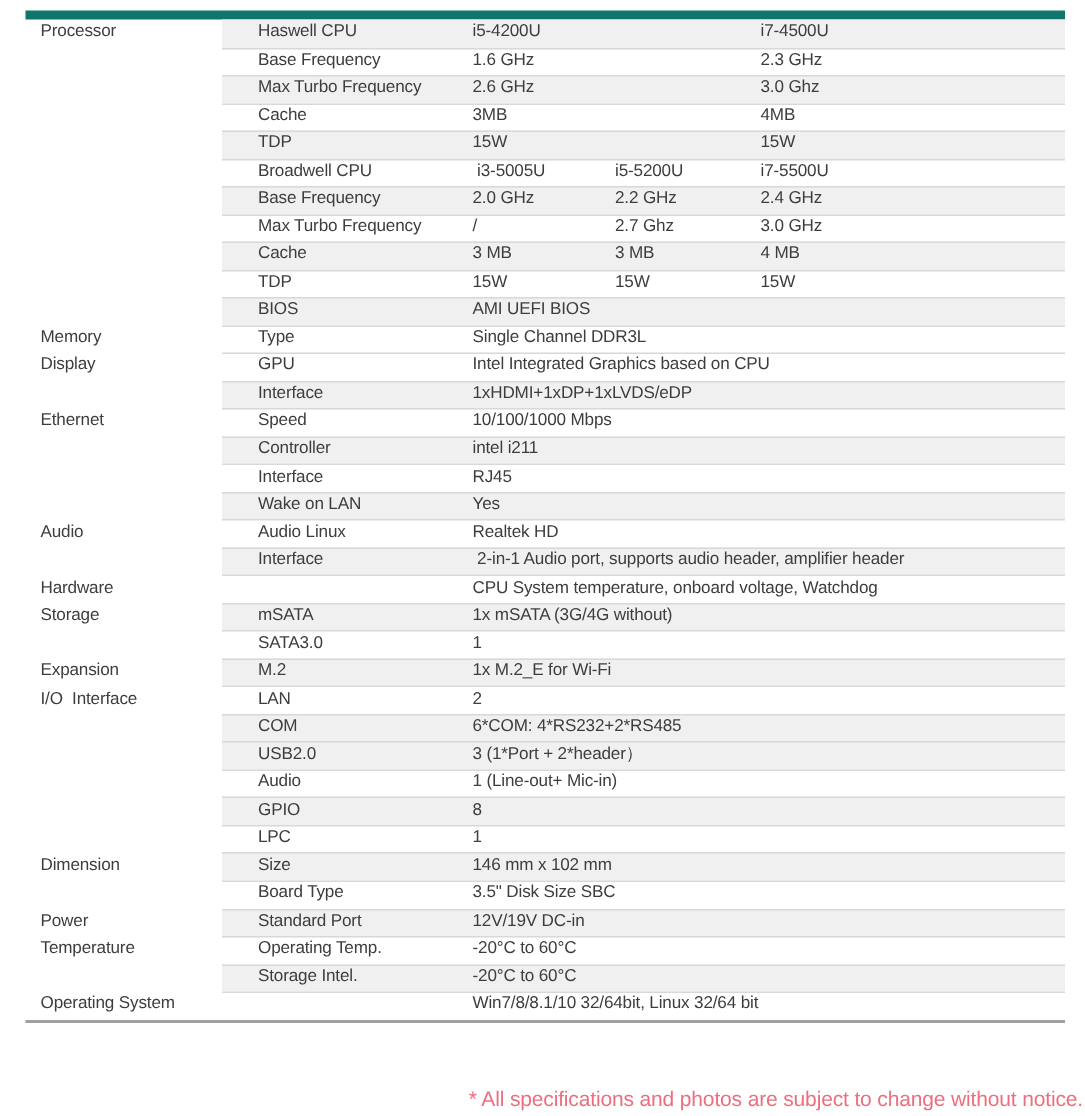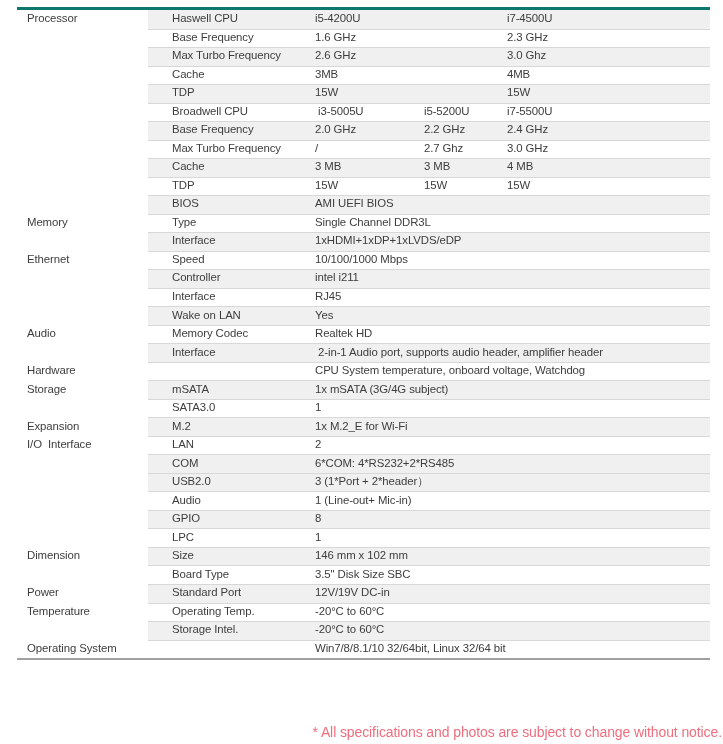--- a/index.html
+++ b/index.html
@@ -3,36 +3,36 @@
 <meta charset="utf-8">
 <style>
   html,body { margin:0; padding:0; background:#ffffff; }
   .page {
     position:relative; width:723px; height:744px; overflow:hidden;
     font-family:"Liberation Sans", sans-serif;
     color:#3d3d3d; background:#ffffff;
   }
   .spec-table {
     position:absolute; left:17px; top:7px; width:693px;
-    border-top:3px solid #0f766e;
+    border-top:6px solid #0f766e;
     border-bottom:2px solid #a0a0a0;
   }
   .row { position:relative; height:18.53px; }
   .band { position:absolute; left:131px; right:0; top:0; bottom:0; }
   .row:not(:first-child) .band { border-top:1px solid #d8d8d8; }
   .row.shaded .band { background:#f0f0f0; }
   .cell {
     position:absolute; top:50%; transform:translateY(-50%);
     font-size:11.4px; letter-spacing:-0.1px; white-space:pre; z-index:1;
     line-height:1;
   }
   .cat   { left:10px;  }
   .label { left:155px; }
   .c1    { left:298px;text-align:center; }
-  .c2    { left:407px; }
+  .c2    { left:393px; }
   .c3    { left:490px; }
   .footnote {
     position:absolute; top:724px; right:1px;
     font-size:14px; letter-spacing:-0.1px; color:#ed6e7e; white-space:pre;
   }
 </style>
 </head>
 <body>
 
 <div class="page">
@@ -108,20 +108,26 @@
           <div class="band"></div>
           <span class="cell label">BIOS</span>
           <span class="cell c1">AMI UEFI BIOS</span>
         </div>
         <div class="row">
           <div class="band"></div>
           <span class="cell cat">Memory</span>
           <span class="cell label">Type</span>
           <span class="cell c1">Single Channel DDR3L</span>
         </div>
+        <div class="row">
+          <div class="band"></div>
+          <span class="cell cat">Display</span>
+          <span class="cell label">GPU</span>
+          <span class="cell c1">Intel Integrated Graphics based on CPU</span>
+        </div>
         <div class="row shaded">
           <div class="band"></div>
           <span class="cell label">Interface</span>
           <span class="cell c1">1xHDMI+1xDP+1xLVDS/eDP</span>
         </div>
         <div class="row">
           <div class="band"></div>
           <span class="cell cat">Ethernet</span>
           <span class="cell label">Speed</span>
           <span class="cell c1">10/100/1000 Mbps</span>
@@ -137,38 +143,38 @@
           <span class="cell c1">RJ45</span>
         </div>
         <div class="row shaded">
           <div class="band"></div>
           <span class="cell label">Wake on LAN</span>
           <span class="cell c1">Yes</span>
         </div>
         <div class="row">
           <div class="band"></div>
           <span class="cell cat">Audio</span>
-          <span class="cell label">Memory Codec</span>
+          <span class="cell label">Audio Linux</span>
           <span class="cell c1">Realtek HD</span>
         </div>
         <div class="row shaded">
           <div class="band"></div>
           <span class="cell label">Interface</span>
           <span class="cell c1"> 2-in-1 Audio port, supports audio header, amplifier header</span>
         </div>
         <div class="row">
           <div class="band"></div>
           <span class="cell cat">Hardware</span>
           <span class="cell c1">CPU System temperature, onboard voltage, Watchdog</span>
         </div>
         <div class="row shaded">
           <div class="band"></div>
           <span class="cell cat">Storage</span>
           <span class="cell label">mSATA</span>
-          <span class="cell c1">1x mSATA (3G/4G subject)</span>
+          <span class="cell c1">1x mSATA (3G/4G without)</span>
         </div>
         <div class="row">
           <div class="band"></div>
           <span class="cell label">SATA3.0</span>
           <span class="cell c1">1</span>
         </div>
         <div class="row shaded">
           <div class="band"></div>
           <span class="cell cat">Expansion</span>
           <span class="cell label">M.2</span>

